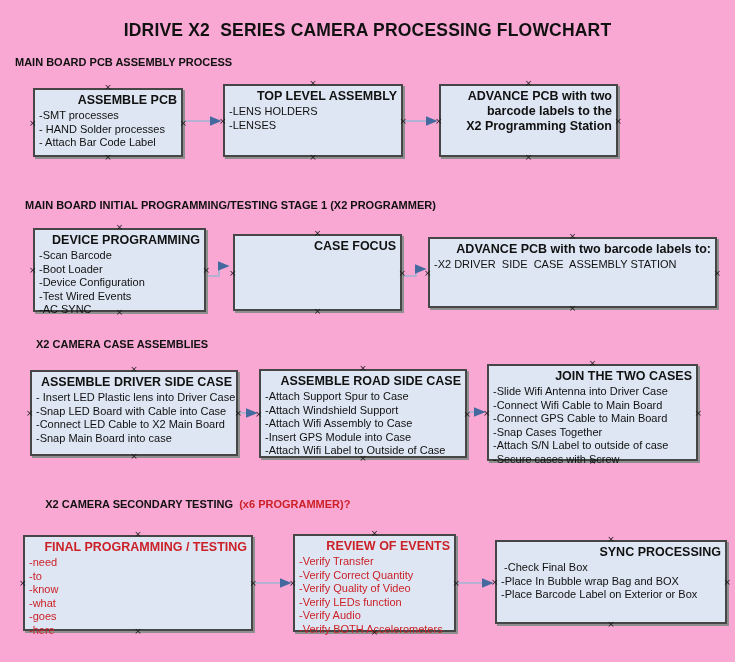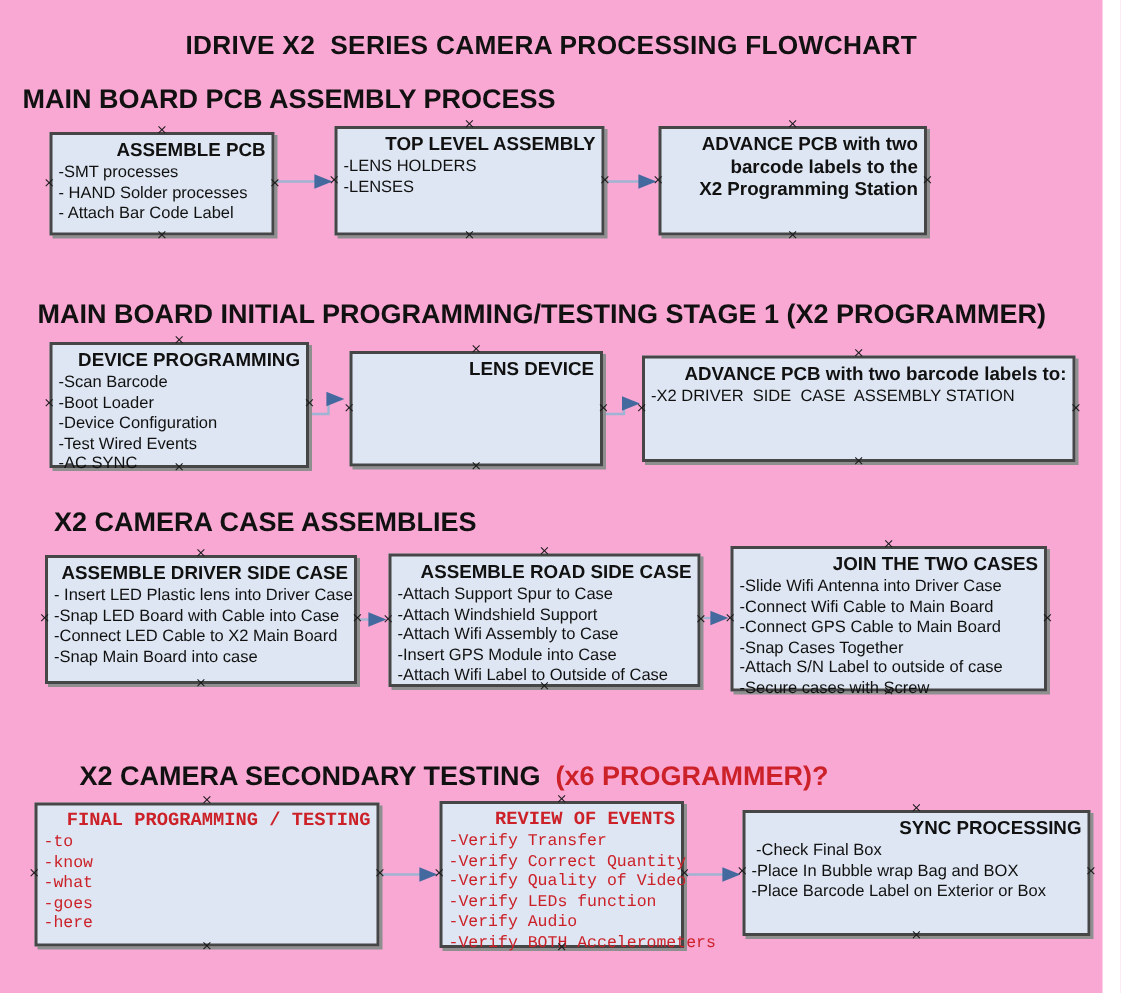--- a/index.html
+++ b/index.html
@@ -13,34 +13,34 @@
   html,body{margin:0;padding:0;background:#ffffff;}
   .canvas{
     position:relative;width:735px;height:662px;overflow:hidden;
     font-family:"Liberation Sans",sans-serif;color:#111;background:#f9a8d4;
   }
   .page-title{
     position:absolute;left:0;right:0;top:20px;text-align:center;
     font-size:17.5px;font-weight:bold;white-space:pre;letter-spacing:.2px;
   }
   .section-heading{
-    position:absolute;font-size:18px;font-weight:bold;white-space:pre;
+    position:absolute;font-size:11px;font-weight:bold;white-space:pre;
   }
   .section-heading .red{color:var(--red);}
   .arrows{position:absolute;left:0;top:0;pointer-events:none;}
   .box{
     position:absolute;background:var(--box-fill);
     border:2px solid var(--box-border);
     box-shadow:2px 2px 0 var(--shadow);
     padding:3px 4px 0 4px;box-sizing:border-box;
   }
   .box-title{font-size:12.5px;font-weight:bold;line-height:15px;white-space:pre;text-align:right;}
   .box-lines{margin-top:1px;}
   .box-lines .line{font-size:11px;line-height:13.5px;white-space:pre;}
-  .red-box .box-title,.red-box .line{color:var(--red);font-family:Liberation Mono, monospace;}
+  .red-box .box-title,.red-box .line{color:var(--red);}
   .anchor{
     position:absolute;font-size:9px;line-height:9px;color:#1a1a1a;
     font-family:"DejaVu Sans",sans-serif;z-index:3;
   }
   .anchor.t{top:-7px;left:50%;transform:translateX(-50%);}
   .anchor.b{bottom:-7px;left:50%;transform:translateX(-50%);}
   .anchor.l{left:-6px;top:50%;transform:translateY(-50%);}
   .anchor.r{right:-6px;top:50%;transform:translateY(-50%);}
 </style>
 </head>
@@ -112,21 +112,21 @@
         <div class="line">-Device Configuration</div>
         <div class="line">-Test Wired Events</div>
         <div class="line">-AC SYNC</div>
       </div>
   <span class="anchor t">×</span>
       <span class="anchor b">×</span>
       <span class="anchor l">×</span>
       <span class="anchor r">×</span>
     </div>
   <div class="box" style="left:233px;top:234px;width:169px;height:77px">
-    <div class="box-title">LENS DEVICE</div>
+    <div class="box-title">CASE FOCUS</div>
   <span class="anchor t">×</span>
       <span class="anchor b">×</span>
       <span class="anchor l">×</span>
       <span class="anchor r">×</span>
     </div>
   <div class="box" style="left:428px;top:237px;width:289px;height:71px">
     <div class="box-title">ADVANCE PCB with two barcode labels to:</div>
     <div class="box-lines">
         <div class="line">-X2 DRIVER  SIDE  CASE  ASSEMBLY STATION</div>
       </div>
@@ -181,20 +181,21 @@
       <span class="anchor r">×</span>
     </div>
 
   <div class="section-heading" style="left:33px;top:486px">
     <span>X2 CAMERA SECONDARY TESTING  </span><span class="red">(x6 PROGRAMMER)?</span>
   </div>
 
   <div class="box red-box" style="left:23px;top:535px;width:230px;height:96px">
     <div class="box-title">FINAL PROGRAMMING / TESTING</div>
     <div class="box-lines">
+        <div class="line">-need</div>
         <div class="line">-to</div>
         <div class="line">-know</div>
         <div class="line">-what</div>
         <div class="line">-goes</div>
         <div class="line">-here</div>
       </div>
   <span class="anchor t">×</span>
       <span class="anchor b">×</span>
       <span class="anchor l">×</span>
       <span class="anchor r">×</span>

